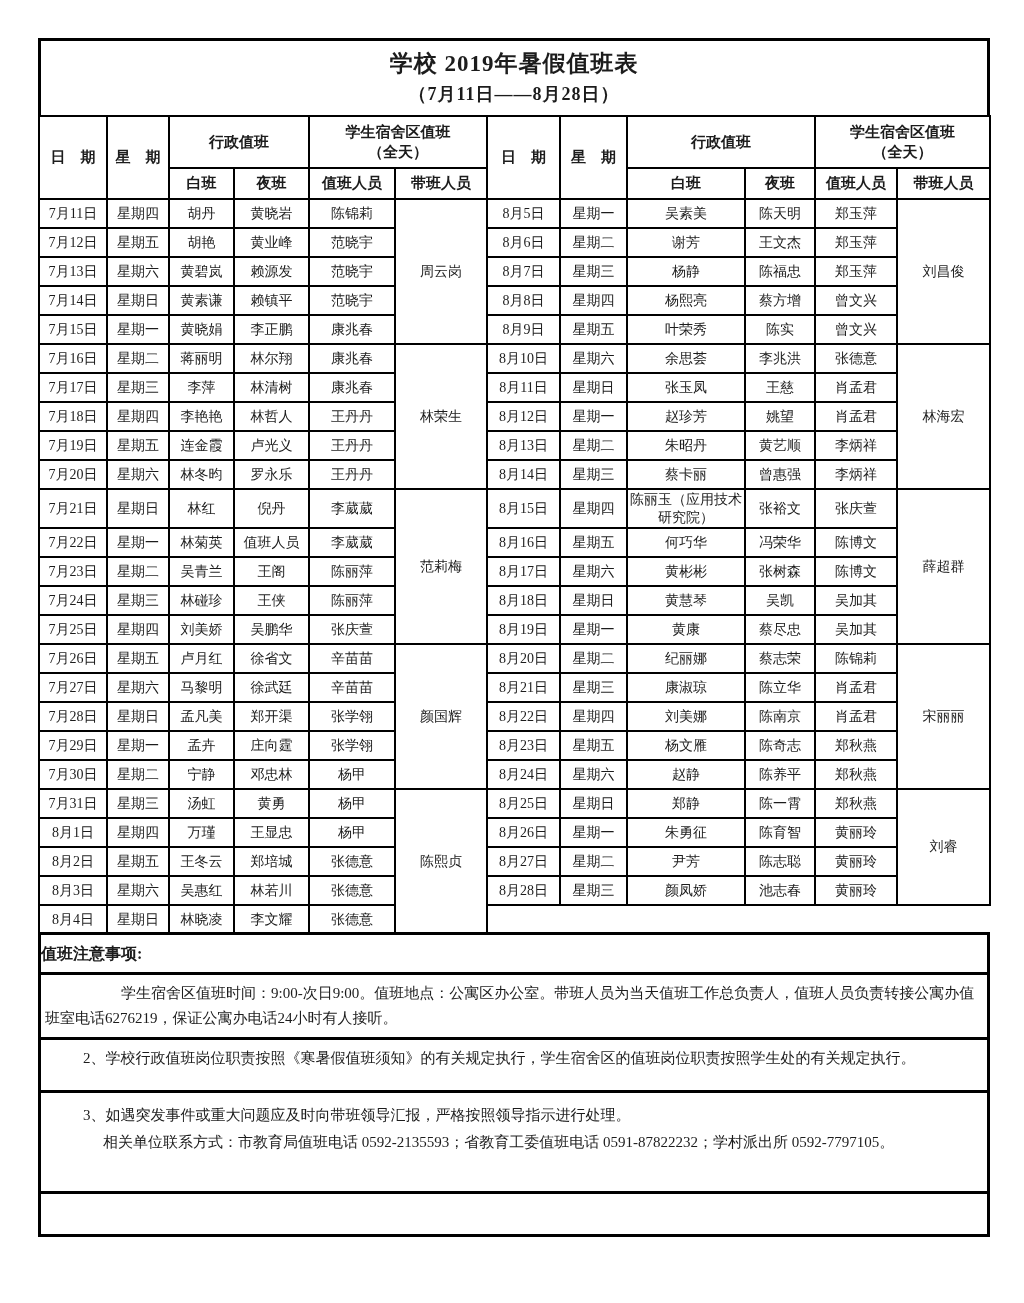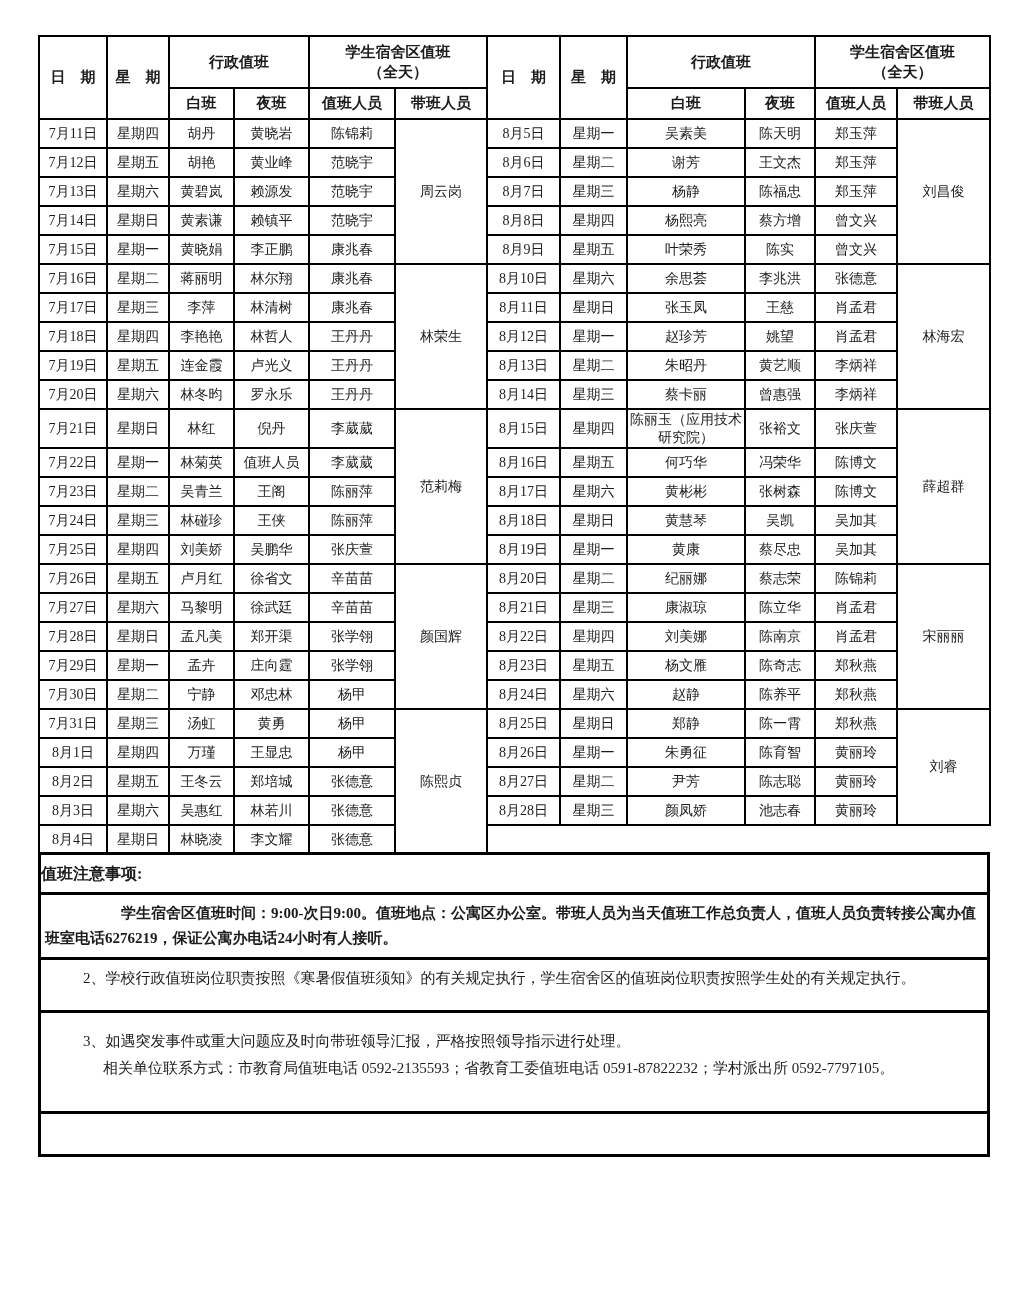--- a/index.html
+++ b/index.html
@@ -30,34 +30,38 @@
   .roster td.blank { border-right:none; border-bottom:none; border-left:none; }
   th.two-line { white-space:pre-line;margin-top:44px; }
 
   
   .note-box { border:3px solid #000; margin-top:-3px; background:#fff; font-size:15px; line-height:25px; padding:6px 4px; }
   .note-heading { text-align:left; font-weight:bold; font-size:16px; min-height:38px; padding:6px 0; }
   .nb1 { min-height:84px; padding-top:10px; }
   .nb1 .l1 { padding-left:38px; }
   .nb1 .l2, .nb1 .l3 { padding-left:78px; }
   .nb2 { min-height:56px; }
-  .nb2 p { text-indent:76px;font-weight:bold; }
+  .nb2 p { text-indent:76px; }
   .nb3 { min-height:56px; }
   .nb3 p { text-indent:38px; }
-  .nb4 { min-height:104px; padding-top:16px; }
+  .nb4 { min-height:104px; padding-top:10px; }
   .nb4 .n3 { text-indent:38px; }
   .nb4 .contacts { text-indent:58px; margin-top:2px; }
   .nb-empty { min-height:46px; }
 </style>
 </head>
 <body>
 
 <div class="page">
   <div class="sheet">
 
+    <div class="title-box">
+      <div class="title-main">学校 2019年暑假值班表</div>
+      <div class="title-sub">（7月11日——8月28日）</div>
+    </div>
 
     <table class="roster">
       <colgroup>
         <col style="width:68px">
           <col style="width:62px">
           <col style="width:65px">
         <col style="width:75px">
           <col style="width:86px">
           <col style="width:92px">
         <col style="width:73px">

